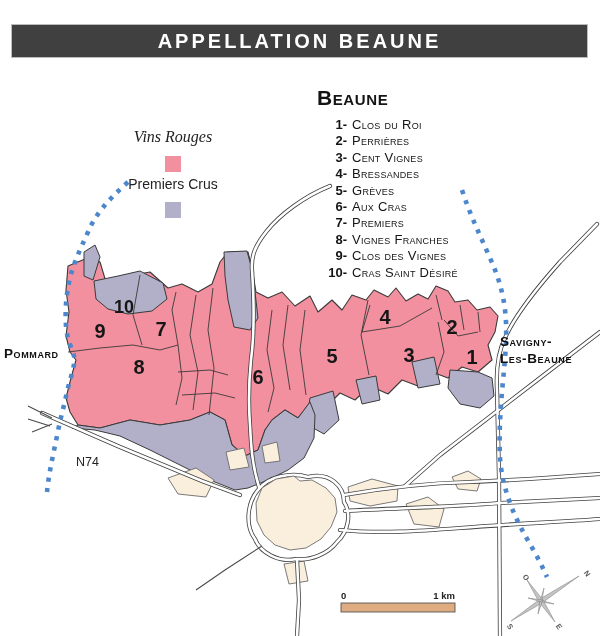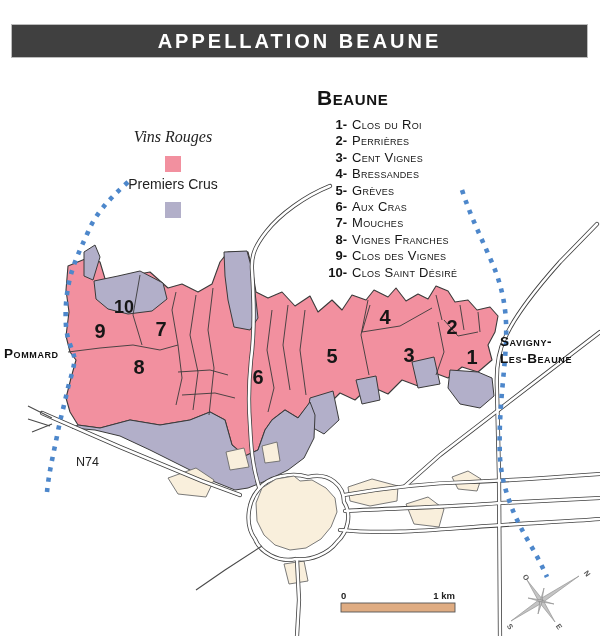--- a/index.html
+++ b/index.html
@@ -192,33 +192,33 @@
     <div class="crus-row">
         <span class="crus-num">5-</span>
         <span class="crus-name">Grèves</span>
       </div>
     <div class="crus-row">
         <span class="crus-num">6-</span>
         <span class="crus-name">Aux Cras</span>
       </div>
     <div class="crus-row">
         <span class="crus-num">7-</span>
-        <span class="crus-name">Mouches</span>
+        <span class="crus-name">Premiers</span>
       </div>
     <div class="crus-row">
         <span class="crus-num">8-</span>
         <span class="crus-name">Vignes Franches</span>
       </div>
     <div class="crus-row">
         <span class="crus-num">9-</span>
         <span class="crus-name">Clos des Vignes</span>
       </div>
     <div class="crus-row">
         <span class="crus-num">10-</span>
-        <span class="crus-name">Clos Saint Désiré</span>
+        <span class="crus-name">Cras Saint Désiré</span>
       </div>
   </div>
 
   <div class="town-label" id="lbl-pommard">Pommard</div>
   <div class="town-label" id="lbl-savigny">
     <div>Savigny-</div>
     <div>Les-Beaune</div>
   </div>
 
 </div>

